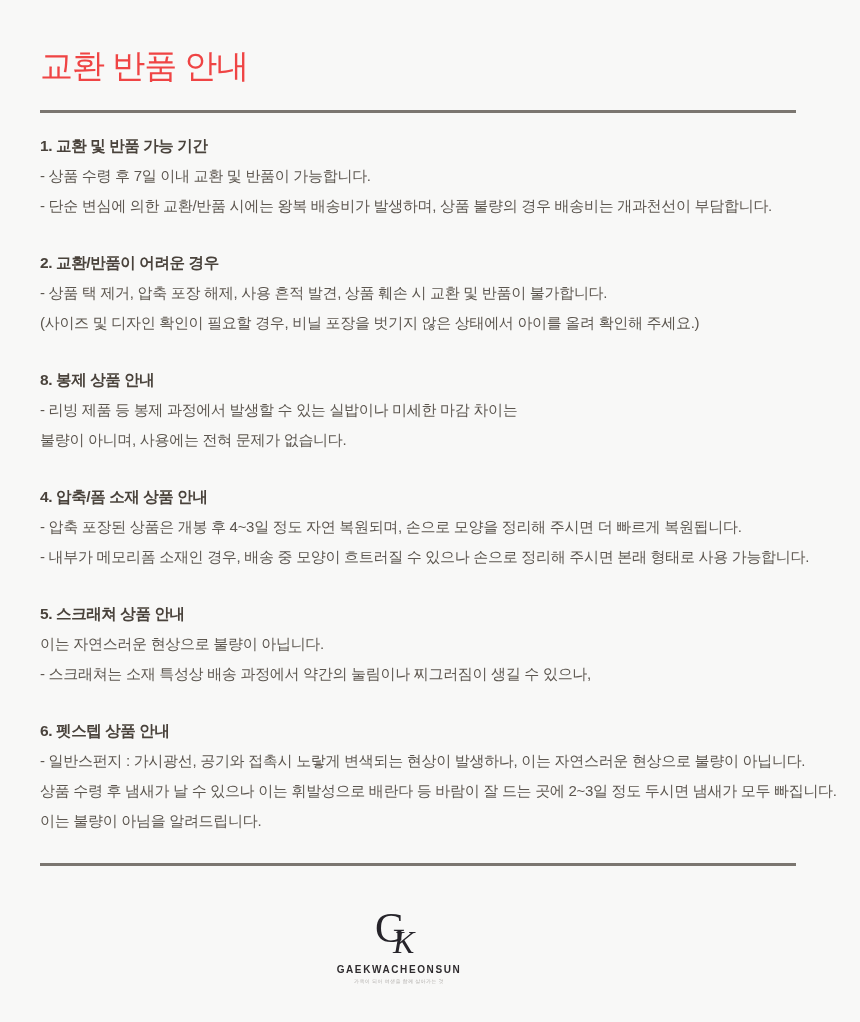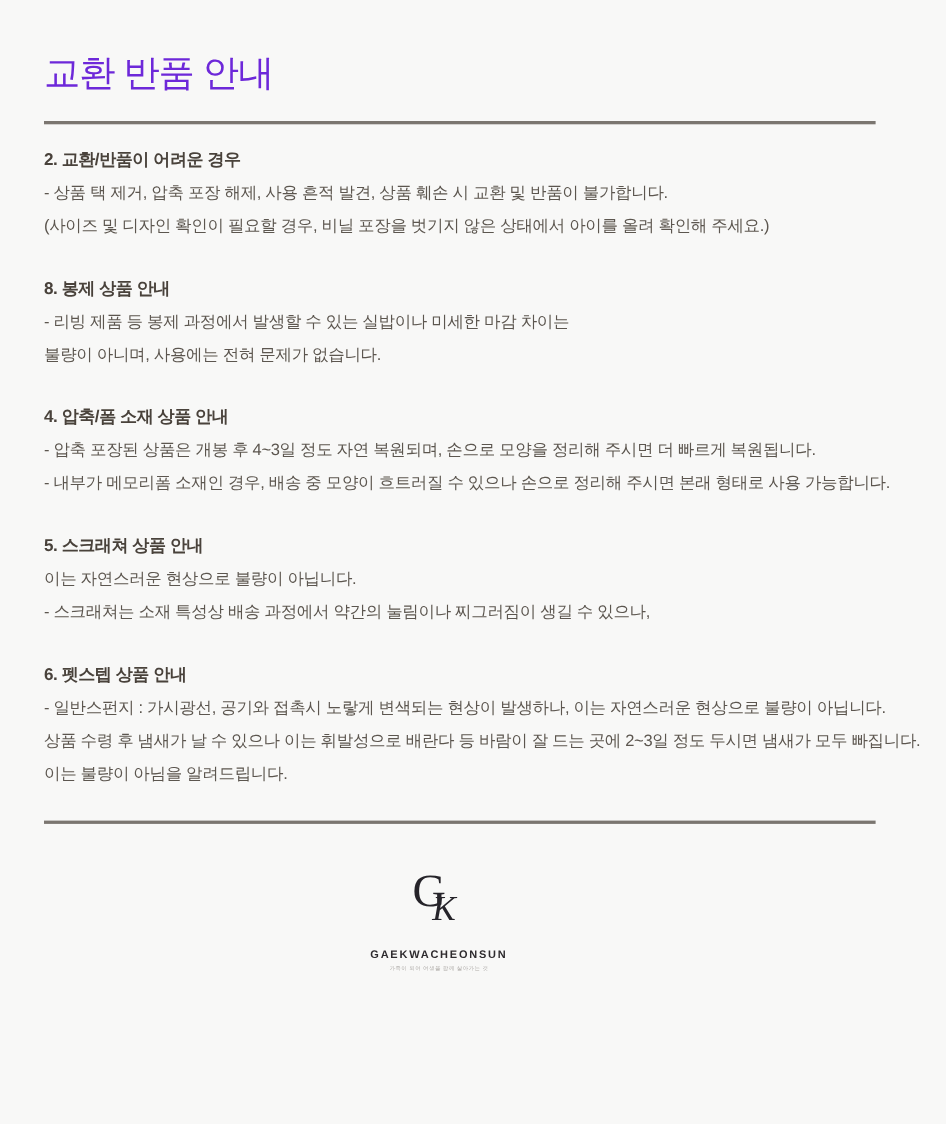--- a/index.html
+++ b/index.html
@@ -17,21 +17,21 @@
   .wrap {
     padding: 0 64px 0 40px;
     box-sizing: border-box;
   }
   .page-title {
     margin: 0;
     padding-top: 46px;
     font-size: 33px;
     font-weight: 400;
     letter-spacing: -1px;
-    color: #6d28d9;
+    color: #ef4444;
     line-height: 40px;
   }
   .divider {
     height: 3px;
     background: #7b7670;
     border: none;
     margin: 24px 0 0 0;
     width: 756px;
   }
   .sections {
@@ -84,21 +84,21 @@
   }
   .monogram .k {
     position: absolute;
     left: 26px;
     top: 14px;
     font-size: 32px;
     font-style: italic;
     font-weight: 400;
   }
   .brand-name {
-    margin-top: 20px;
+    margin-top: 4px;
     font-size: 10px;
     font-weight: bold;
     letter-spacing: 1.6px;
     color: #2e2b2e;
   }
   .brand-tagline {
     margin-top: 3px;
     font-size: 5px;
     letter-spacing: 0.4px;
     color: #b0adaa;
@@ -107,20 +107,27 @@
 </head>
 <body>
 
 <div class="wrap">
 
   <h1 class="page-title">교환 반품 안내</h1>
 
   <div class="divider"></div>
 
   <div class="sections">
+  <div class="section">
+    <p class="section-heading">1. 교환 및 반품 가능 기간</p>
+    <div>
+          <p class="line">- 상품 수령 후 7일 이내 교환 및 반품이 가능합니다.</p>
+          <p class="line">- 단순 변심에 의한 교환/반품 시에는 왕복 배송비가 발생하며, 상품 불량의 경우 배송비는 개과천선이 부담합니다.</p>
+        </div>
+  </div>
 
   <div class="section">
     <p class="section-heading">2. 교환/반품이 어려운 경우</p>
     <div>
           <p class="line">- 상품 택 제거, 압축 포장 해제, 사용 흔적 발견, 상품 훼손 시 교환 및 반품이 불가합니다.</p>
           <p class="line">(사이즈 및 디자인 확인이 필요할 경우, 비닐 포장을 벗기지 않은 상태에서 아이를 올려 확인해 주세요.)</p>
         </div>
   </div>
 
   <div class="section">

